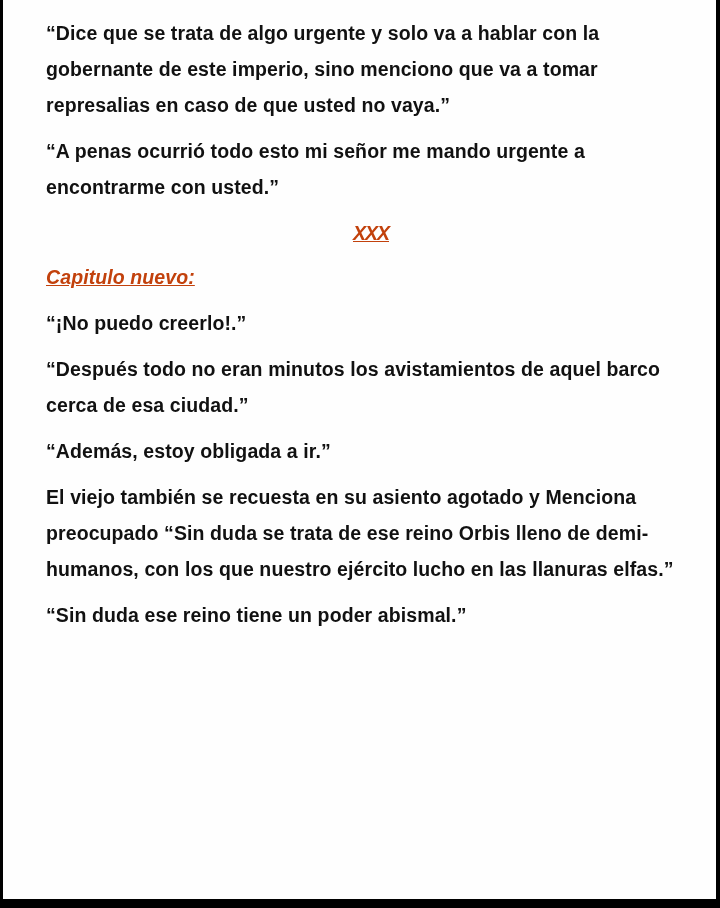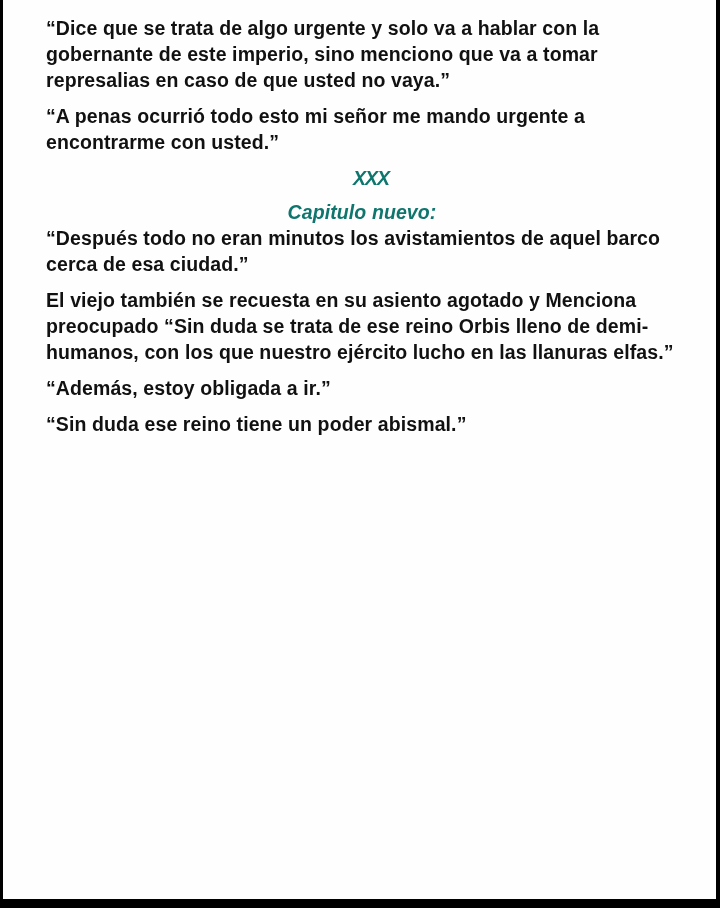--- a/index.html
+++ b/index.html
@@ -4,38 +4,39 @@
 <style>
   html, body { margin:0; padding:0; }
   body { width:720px; height:908px; background:#000; position:relative; overflow:hidden; }
   .page {
     position:absolute; left:3px; top:0; width:713px; height:899px;
     background:#fefefe;
   }
   .text {
     position:absolute; left:43px; top:15px; width:650px;
     font-family:"Liberation Sans", sans-serif;
-    font-size:19.5px; line-height:26px; color:#111; font-weight:bold;
+    font-size:19.5px; line-height:36px; color:#111; font-weight:bold;
     letter-spacing:0.1px;
   }
   .text p { margin:0 0 10px 0; }
   .sep {
     font-family:"Liberation Sans", sans-serif; font-weight:bold; font-style:italic;
-    color:#0f766e; font-size:19.5px;
+    color:#c2410c; text-decoration:underline; font-size:19.5px;
   }
   .sep-center { text-align:center; margin:0 0 8px 0; letter-spacing:-1px; }
-  .sep-right { text-align:center; margin:0 0 0 0; padding-right:18px; }
+  .sep-right { text-align:left; margin:0 0 10px 0; padding-right:18px; }
 </style>
 </head>
 <body>
 
 <div class="page">
   <div class="text">
     <p>“Dice que se trata de algo urgente y solo va a hablar con la gobernante de este imperio, sino menciono que va a tomar represalias en caso de que usted no vaya.”</p>
     <p>“A penas ocurrió todo esto mi señor me mando urgente a encontrarme con usted.”</p>
     <div class="sep sep-center"><span>XXX</span></div>
     <div class="sep sep-right"><span>Capitulo nuevo:</span></div>
+    <p>“¡No puedo creerlo!.”</p>
     <p>“Después todo no eran minutos los avistamientos de aquel barco cerca de esa ciudad.”</p>
+    <p>“Además, estoy obligada a ir.”</p>
     <p>El viejo también se recuesta en su asiento agotado y Menciona preocupado “Sin duda se trata de ese reino Orbis lleno de demi-humanos, con los que nuestro ejército lucho en las llanuras elfas.”</p>
-    <p>“Además, estoy obligada a ir.”</p>
     <p>“Sin duda ese reino tiene un poder abismal.”</p>
   </div>
 </div>
 
 </body></html>

